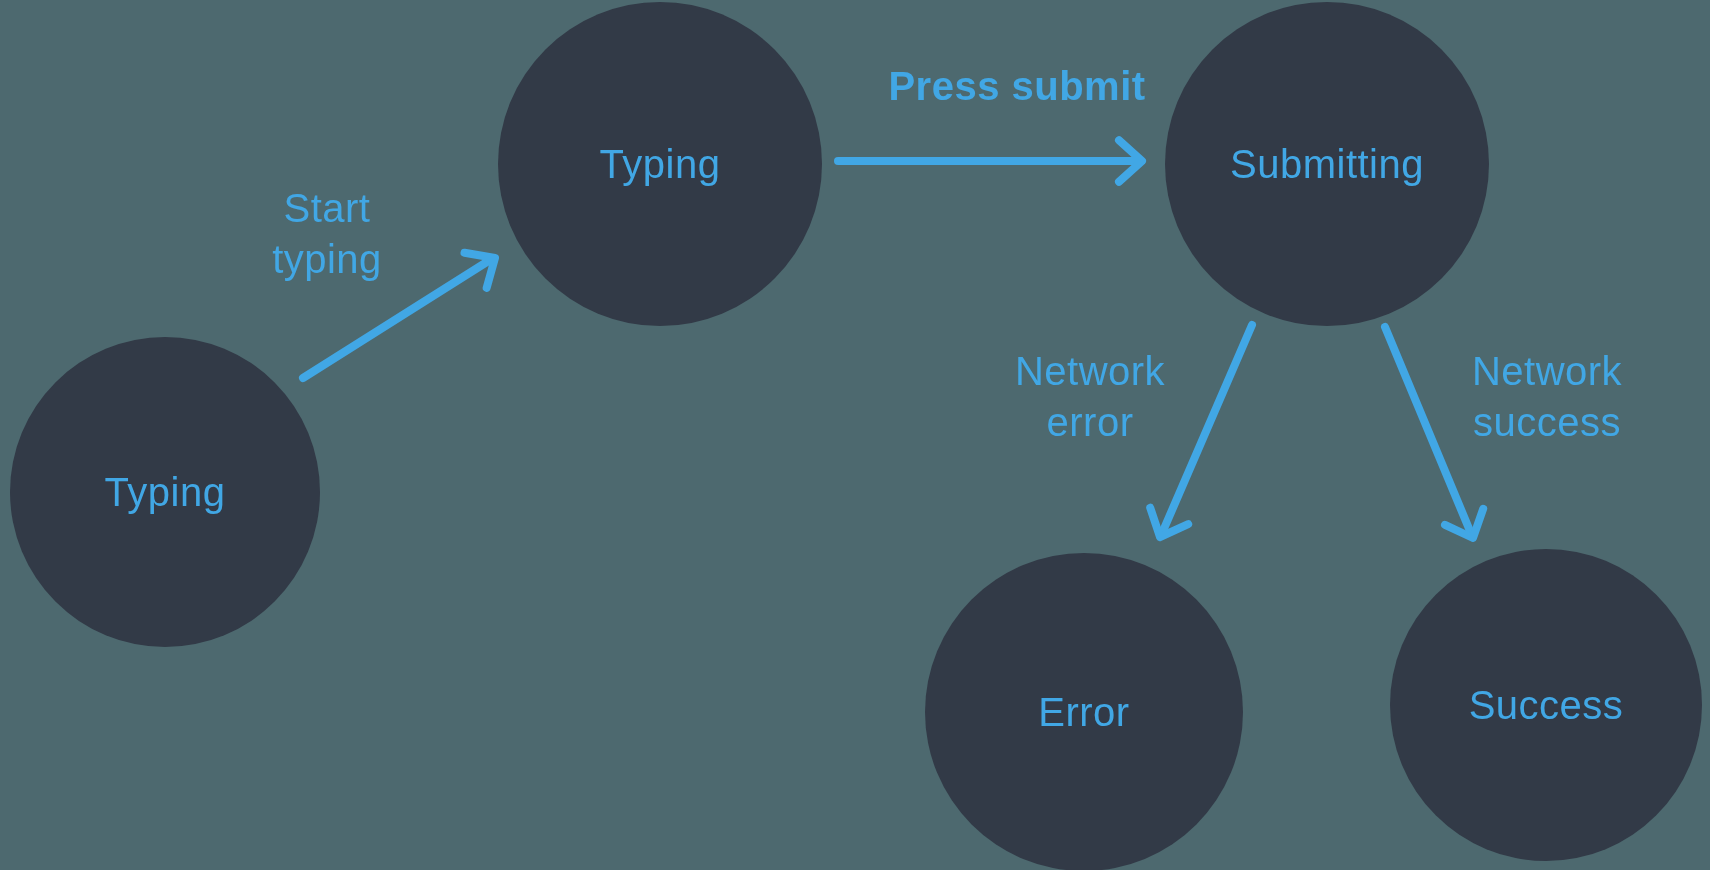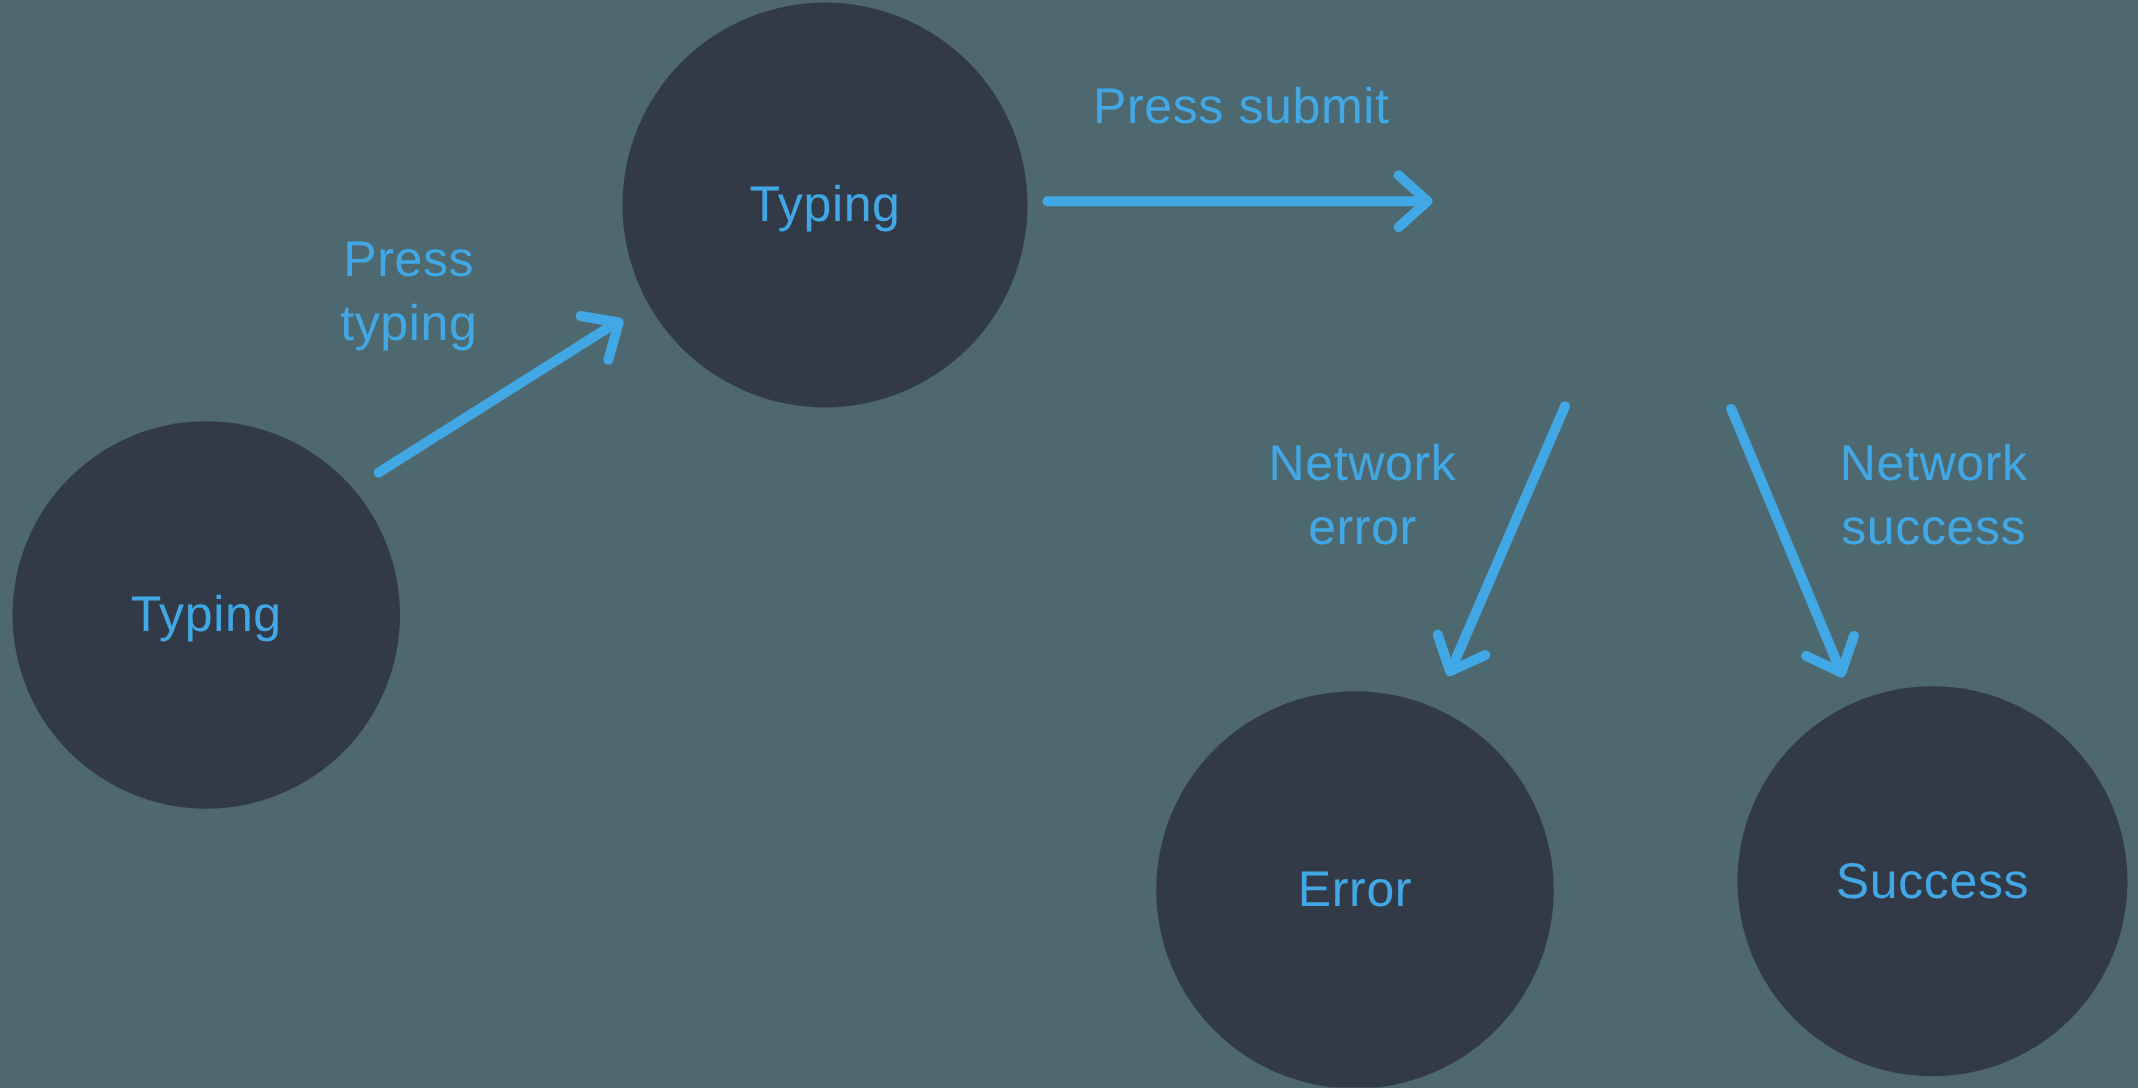--- a/index.html
+++ b/index.html
@@ -64,21 +64,21 @@
 
   
   .state-empty      { left: 10px;   top: 337px; width: 310px; height: 310px; }
   .state-typing     { left: 498px;  top: 2px;   width: 324px; height: 324px; }
   .state-submitting { left: 1165px; top: 2px;   width: 324px; height: 324px; }
   .state-error      { left: 925px;  top: 553px; width: 318px; height: 318px; }
   .state-success    { left: 1390px; top: 549px; width: 312px; height: 312px; }
 
   
   .label-start-typing    { left: 327px;  top: 234px; }
-  .label-press-submit    { left: 993px;  top: 86px;  }
+  .label-press-submit    { left: 1017px;  top: 86px; font-weight: bold;  }
   .label-network-error   { left: 1090px; top: 397px; }
   .label-network-success { left: 1547px; top: 397px; }
 </style>
 </head>
 <body>
 
 <div class="canvas">
 
   <svg class="edges-svg" viewBox="0 0 1710 870" aria-hidden="true">
     <g>
@@ -100,31 +100,34 @@
   </svg>
 
   <div class="state state-empty">
     <span class="state-label">Typing</span>
   </div>
 
   <div class="state state-typing">
     <span class="state-label">Typing</span>
   </div>
 
+  <div class="state state-submitting">
+    <span class="state-label">Submitting</span>
+  </div>
 
   <div class="state state-error">
     <span class="state-label">Error</span>
   </div>
 
   <div class="state state-success">
     <span class="state-label">Success</span>
   </div>
 
   <div class="edge-label label-start-typing">
-    <span>Press</span>
+    <span>Start</span>
     <span>typing</span>
   </div>
 
   <div class="edge-label label-press-submit">
     <span>Press submit</span>
   </div>
 
   <div class="edge-label label-network-error">
     <span>Network</span>
     <span>error</span>

